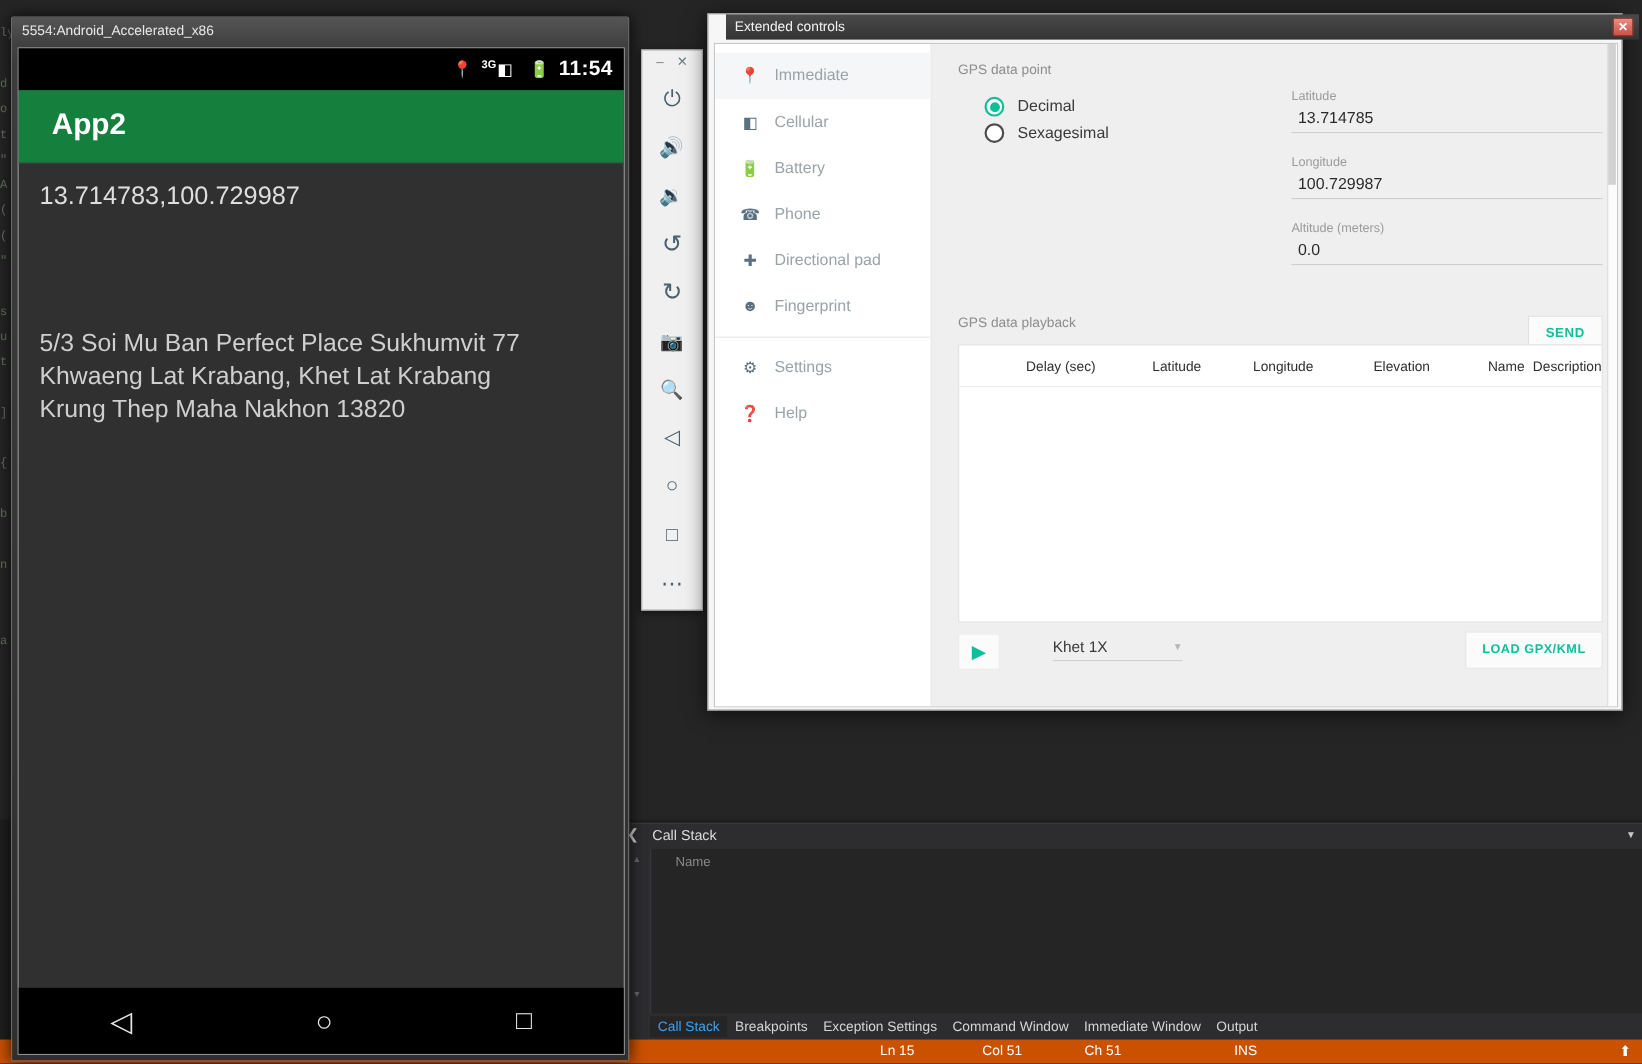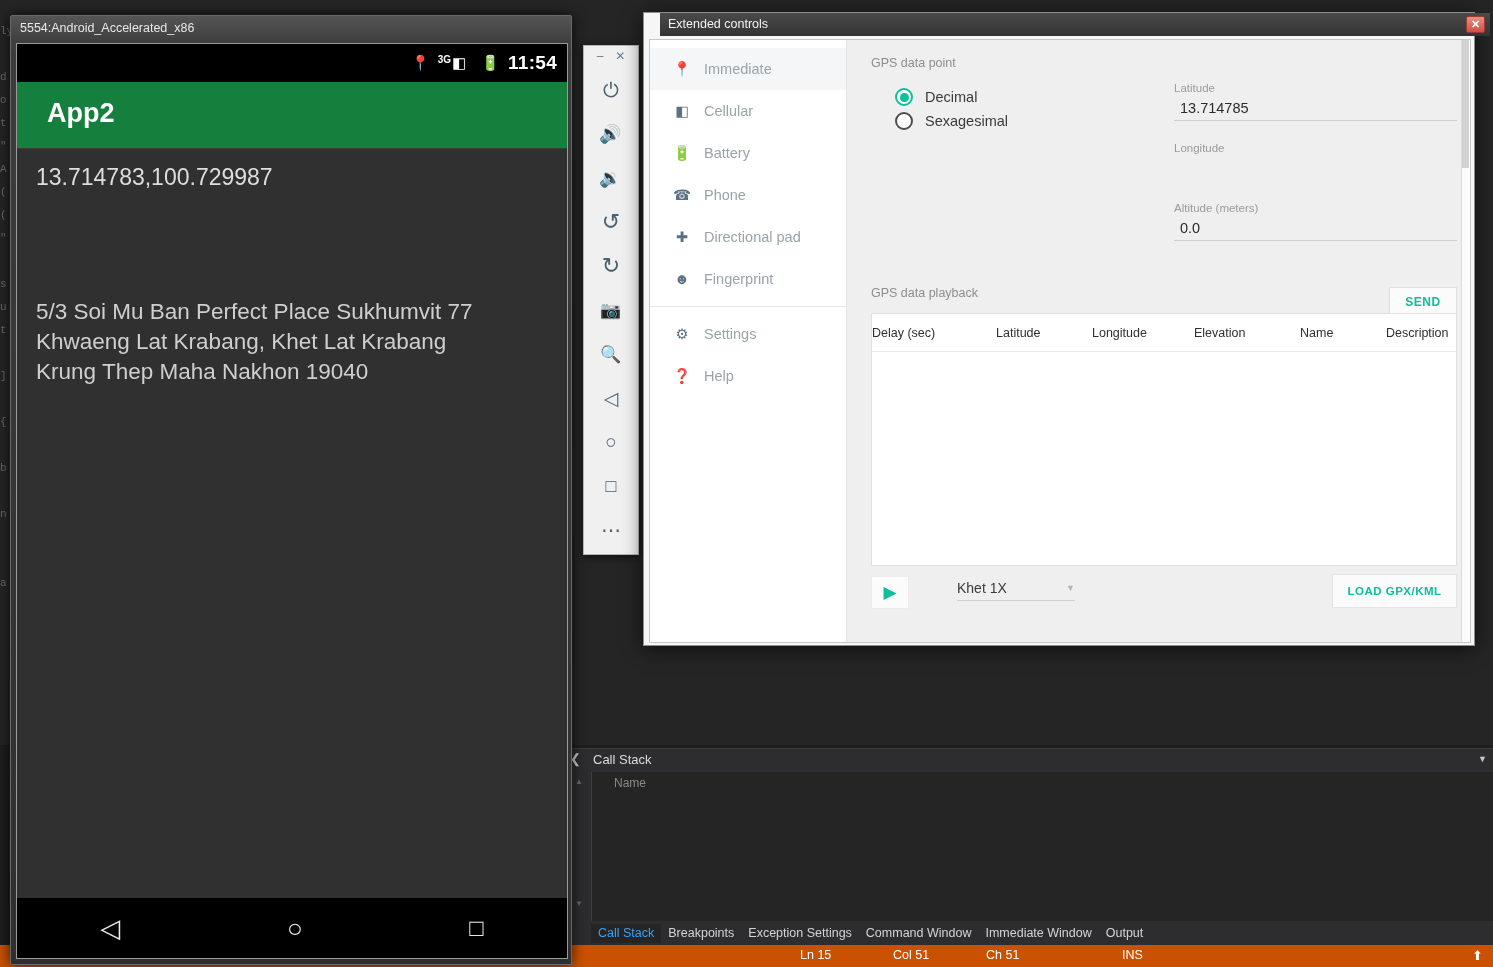--- a/index.html
+++ b/index.html
@@ -261,21 +261,21 @@
 
   .table-box {
     position: absolute; left: 24px; top: 273px; width: 586px; height: 253px;
     background: #fff; border: 1px solid #e0e0e0;
   }
   .tbl-head {
     display: flex; height: 38px; align-items: center;
     border-bottom: 1px solid #eaeaea;
     font-size: 12.5px; color: #2f2f2f;
   }
-  .tbl-head > div { text-align: left; }
+  .tbl-head > div { text-align: right; }
   .th-delay { width: 124px; } .th-lat { width: 96px; }
   .th-lng   { width: 102px; } .th-elev { width: 106px; }
   .th-name  { width: 86px; }  .th-desc { width: 70px; }
 
   .play-btn {
     position: absolute; left: 24px; top: 536px; width: 38px; height: 33px;
     background: #fbfbfb; border: 1px solid #ececec;
     display: flex; align-items: center; justify-content: center;
   }
   .speed-sel {
@@ -380,21 +380,21 @@
         <span class="and-appbar-title">App2</span>
       </div>
       <div class="and-divider"></div>
 
       <div class="and-coords">13.714783,100.729987</div>
 
 
       <div class="and-address">
         <div>5/3 Soi Mu Ban Perfect Place Sukhumvit 77</div>
         <div>Khwaeng Lat Krabang, Khet Lat Krabang</div>
-        <div>Krung Thep Maha Nakhon 19040</div>
+        <div>Krung Thep Maha Nakhon 13820</div>
       </div>
 
       <div class="and-navbar">
         <span class="nav-ico" style="font-size:26px;">◁</span>
         <span class="nav-ico" style="font-size:26px;">○</span>
         <span class="nav-ico" style="font-size:24px;">□</span>
       </div>
     </div>
   </div>
 
@@ -476,20 +476,21 @@
           <span class="radio-outer"></span>
           <span>Sexagesimal</span>
         </div>
 
         <div class="field field-lat">
           <div class="field-label">Latitude</div>
           <div class="field-value">13.714785</div>
         </div>
         <div class="field field-lng">
           <div class="field-label">Longitude</div>
+          <div class="field-value">100.729987</div>
         </div>
         <div class="field field-alt">
           <div class="field-label">Altitude (meters)</div>
           <div class="field-value">0.0</div>
         </div>
 
         <div class="send-btn">SEND</div>
 
         <div class="sec-label lbl-gps-play">GPS data playback</div>
 

